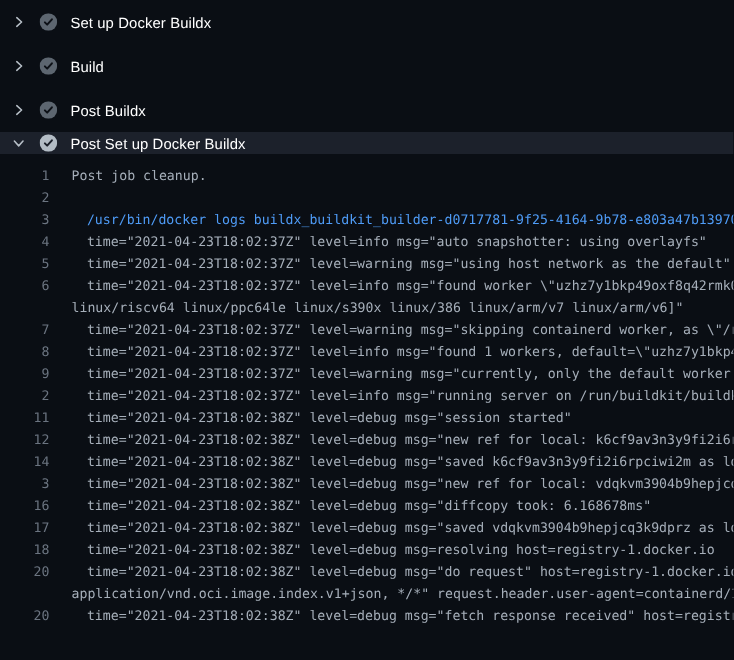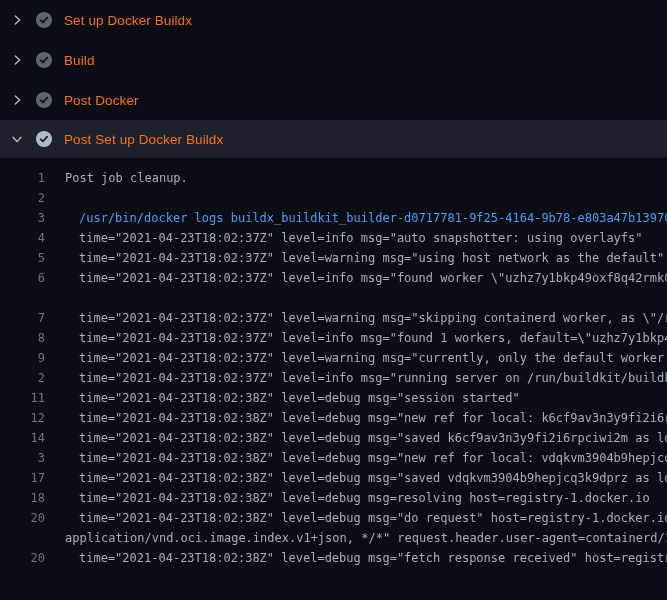--- a/index.html
+++ b/index.html
@@ -14,42 +14,42 @@
   }
   
   .steps { width: 100%; }
   .step {
     display: flex;
     align-items: center;
     height: 40px;
     cursor: pointer;
   }
   .step.expanded {
-    height: 38px;
+    height: 20px;
     background: #1c212b;
   }
   .chev {
     width: 14px;
     height: 14px;
     margin-left: 10px;
     flex: 0 0 14px;
     display: flex;
     align-items: center;
     justify-content: center;
   }
   .check {
     width: 16px;
     height: 16px;
     margin-left: 12px;
     flex: 0 0 16px;
   }
   .step-label {
     margin-left: 12px;
     font-size: 13.5px;
-    color: #f97316;
+    color: #ffffff;
     letter-spacing: 0.1px;
   }
   
   .log {
     padding-top: 10px;
     font-family: "DejaVu Sans Mono", "Liberation Mono", monospace;
     font-size: 12px;
   }
   .log-row {
     display: flex;
@@ -123,21 +123,21 @@
         <svg width="14" height="14" viewBox="0 0 16 16">
             <path d="M6 3.5l5 4.5-5 4.5" fill="none" stroke="#b7bfc7" stroke-width="1.6" stroke-linecap="round" stroke-linejoin="round"></path>
           </svg>
       </span>
       <span class="check">
         <svg width="16" height="16" viewBox="0 0 16 16">
             <circle cx="8" cy="8" r="8" fill="#5d6670"></circle>
             <path d="M4.8 8.3l2.1 2.1 4.3-4.8" fill="none" stroke="#0d1117" stroke-width="1.8" stroke-linecap="round" stroke-linejoin="round"></path>
           </svg>
       </span>
-      <span class="step-label">Post Docker</span>
+      <span class="step-label">Post Buildx</span>
     </div>
 
     <div class="step expanded">
       <span class="chev">
         <svg width="14" height="14" viewBox="0 0 16 16">
             <path d="M3.5 6l4.5 5 4.5-5" fill="none" stroke="#b7bfc7" stroke-width="1.6" stroke-linecap="round" stroke-linejoin="round"></path>
           </svg>
       </span>
       <span class="check">
         <svg width="16" height="16" viewBox="0 0 16 16">
@@ -150,29 +150,30 @@
 
   </div>
 
   <div class="log">
       <div class="log-row"><span class="ln">1</span><span class="lt">Post job cleanup.</span></div>
       <div class="log-row"><span class="ln">2</span></div>
       <div class="log-row indent"><span class="ln">3</span><span class="lt cmd">/usr/bin/docker logs buildx_buildkit_builder-d0717781-9f25-4164-9b78-e803a47b13970</span></div>
       <div class="log-row indent"><span class="ln">4</span><span class="lt">time="2021-04-23T18:02:37Z" level=info msg="auto snapshotter: using overlayfs"</span></div>
       <div class="log-row indent"><span class="ln">5</span><span class="lt">time="2021-04-23T18:02:37Z" level=warning msg="using host network as the default"</span></div>
       <div class="log-row indent"><span class="ln">6</span><span class="lt">time="2021-04-23T18:02:37Z" level=info msg="found worker \"uzhz7y1bkp49oxf8q42rmk0xjm\"</span></div>
-      <div class="log-row"><span class="ln"></span></div>
+      <div class="log-row"><span class="ln"></span><span class="lt">linux/riscv64 linux/ppc64le linux/s390x linux/386 linux/arm/v7 linux/arm/v6]"</span></div>
       <div class="log-row indent"><span class="ln">7</span><span class="lt">time="2021-04-23T18:02:37Z" level=warning msg="skipping containerd worker, as \"/run/containerd\"</span></div>
       <div class="log-row indent"><span class="ln">8</span><span class="lt">time="2021-04-23T18:02:37Z" level=info msg="found 1 workers, default=\"uzhz7y1bkp49oxf8q42\"</span></div>
       <div class="log-row indent"><span class="ln">9</span><span class="lt">time="2021-04-23T18:02:37Z" level=warning msg="currently, only the default worker can be used"</span></div>
       <div class="log-row indent"><span class="ln">2</span><span class="lt">time="2021-04-23T18:02:37Z" level=info msg="running server on /run/buildkit/buildkitd.sock"</span></div>
       <div class="log-row indent"><span class="ln">11</span><span class="lt">time="2021-04-23T18:02:38Z" level=debug msg="session started"</span></div>
       <div class="log-row indent"><span class="ln">12</span><span class="lt">time="2021-04-23T18:02:38Z" level=debug msg="new ref for local: k6cf9av3n3y9fi2i6rpciwi2m"</span></div>
       <div class="log-row indent"><span class="ln">14</span><span class="lt">time="2021-04-23T18:02:38Z" level=debug msg="saved k6cf9av3n3y9fi2i6rpciwi2m as local.cont"</span></div>
       <div class="log-row indent"><span class="ln">3</span><span class="lt">time="2021-04-23T18:02:38Z" level=debug msg="new ref for local: vdqkvm3904b9hepjcq3k9dprz"</span></div>
+      <div class="log-row indent"><span class="ln">16</span><span class="lt">time="2021-04-23T18:02:38Z" level=debug msg="diffcopy took: 6.168678ms"</span></div>
       <div class="log-row indent"><span class="ln">17</span><span class="lt">time="2021-04-23T18:02:38Z" level=debug msg="saved vdqkvm3904b9hepjcq3k9dprz as local.cont"</span></div>
       <div class="log-row indent"><span class="ln">18</span><span class="lt">time="2021-04-23T18:02:38Z" level=debug msg=resolving host=registry-1.docker.io</span></div>
       <div class="log-row indent"><span class="ln">20</span><span class="lt">time="2021-04-23T18:02:38Z" level=debug msg="do request" host=registry-1.docker.io request</span></div>
       <div class="log-row"><span class="ln"></span><span class="lt">application/vnd.oci.image.index.v1+json, */*" request.header.user-agent=containerd/1.4.4</span></div>
       <div class="log-row indent"><span class="ln">20</span><span class="lt">time="2021-04-23T18:02:38Z" level=debug msg="fetch response received" host=registry-1.d</span></div>
     </div>
 
 </div>
 
 </body></html>

